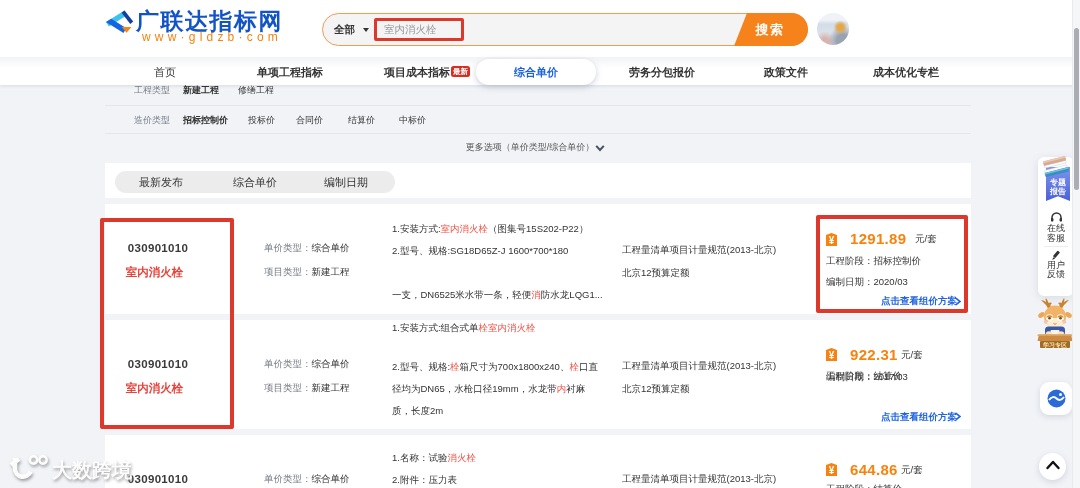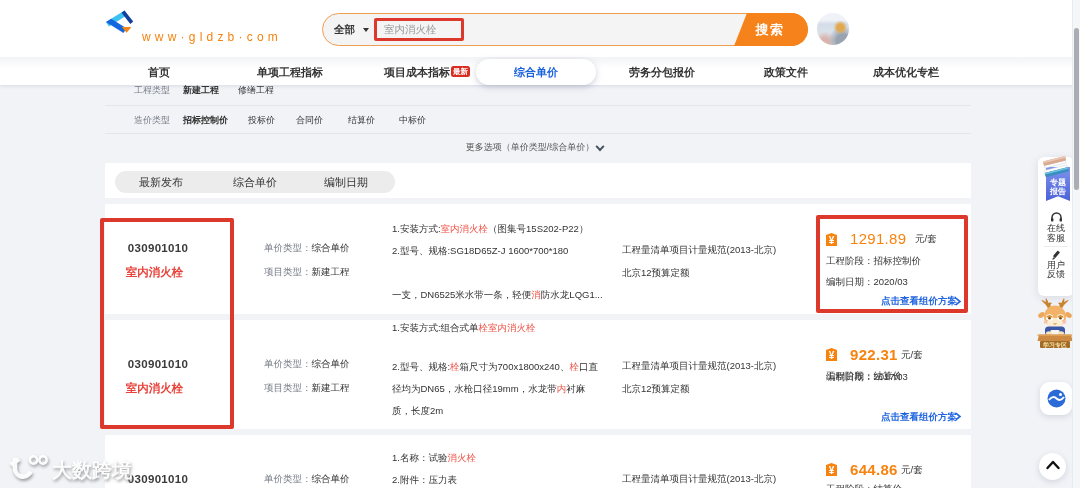--- a/index.html
+++ b/index.html
@@ -19,41 +19,42 @@
 <div id="page">
 
 <div class="abs" style="left:0;top:0;width:1080px;height:57px;background:#fff"></div>
 
 <svg class="abs" style="left:104.5px;top:9.5px" width="30" height="24" viewBox="0 0 30 24">
   <polygon points="19.5,0.5 22.4,5.1 3.9,16.6 1,12" fill="#3cc1f0"></polygon>
   <polygon points="19.5,0.5 28.2,11.6 25.3,13.9 16.6,2.8" fill="#123f9e"></polygon>
   <polygon points="1,12 18.5,23 21.4,18.35 6.18,8.78" fill="#1565e0"></polygon>
   <polygon points="16.7,17 26.4,17 21.6,22.7" fill="#f08519"></polygon>
 </svg>
+<div class="abs cy" style="left:136px;top:20.5px;font-size:23px;font-weight:bold;color:#1254c7;letter-spacing:1.5px;white-space:nowrap">广联达指标网</div>
 <div class="abs cy" style="left:142px;top:36.5px;font-size:12px;font-weight:normal;color:#f6820c;letter-spacing:4.2px;white-space:nowrap">www·gldzb·com</div>
 
 <div class="abs" style="left:322px;top:13px;width:486px;height:33px;border:1.5px solid #f09c52;border-radius:17px;background:#f4f4f5"></div>
 <div class="abs cy" style="left:334px;top:30px;font-size:10.5px;font-weight:bold;color:#333">全部</div>
 <div class="abs" style="left:363px;top:28px;width:0;height:0;border-left:3.5px solid transparent;border-right:3.5px solid transparent;border-top:4.5px solid #333"></div>
 <div class="abs cy" style="left:384px;top:30px;font-size:10.5px;color:#999">室内消火栓</div>
 <div class="redbox" style="left:374px;top:18px;width:90px;height:23px;border-width:3px"></div>
 <svg class="abs" style="left:734px;top:13px" width="74" height="33" viewBox="0 0 74 33">
   <path d="M13 0 L57.5 0 A16.5 16.5 0 0 1 57.5 33 L0 33 Z" fill="#f5821a"></path>
 </svg>
 <div class="abs cxy" style="left:770px;top:30px;font-size:13px;font-weight:bold;color:#fff;letter-spacing:1.5px;white-space:nowrap">搜索</div>
 
 <div class="abs" style="left:817px;top:13px;width:32px;height:32px;border-radius:50%;background:
  radial-gradient(circle at 73% 45%, #e2a84e 0 11%, rgba(232,167,73,0) 24%),
  radial-gradient(circle at 80% 85%, #99a3b0 0 16%, rgba(154,164,178,0) 38%),
  radial-gradient(circle at 25% 90%, #d8b4ae 0 10%, rgba(221,179,168,0) 28%),
  linear-gradient(180deg,#eff2f6 0 22%, #d3dde8 35%, #dde3ea 70%, #d5dbe2)"></div>
 
 <div class="abs" style="left:0;top:57px;width:1080px;height:28px;background:linear-gradient(180deg,#f2f3f5,#ffffff 40%);box-shadow:0 1.5px 3px rgba(40,60,100,0.10)"></div>
 <div class="abs" style="left:476px;top:59px;width:120px;height:26px;border-radius:13px;background:#fff;box-shadow:0 2px 6px rgba(110,120,145,0.35)"></div>
-<div class="abs cy" style="left:148px;top:71.5px;font-size:11px;font-weight:bold;color:#333">首页</div>
+<div class="abs cy" style="left:154px;top:71.5px;font-size:11px;font-weight:normal;color:#333">首页</div>
 <div class="abs cy" style="left:257px;top:71.5px;font-size:11px;font-weight:bold;color:#333">单项工程指标</div>
 <div class="abs cy" style="left:384px;top:71.5px;font-size:11px;font-weight:bold;color:#333">项目成本指标</div>
 <div class="abs" style="left:451px;top:66px;width:19px;height:11px;border-radius:2.5px;background:#d92d22"></div>
 <div class="abs cxy" style="left:460.5px;top:71.5px;font-size:7.5px;font-weight:bold;color:#fff;white-space:nowrap">最新</div>
 <div class="abs cxy" style="left:536px;top:71.5px;font-size:11px;font-weight:bold;color:#1b63dd;white-space:nowrap">综合单价</div>
 <div class="abs cy" style="left:629px;top:71.5px;font-size:11px;font-weight:bold;color:#333">劳务分包报价</div>
 <div class="abs cy" style="left:764px;top:71.5px;font-size:11px;font-weight:bold;color:#333">政策文件</div>
 <div class="abs cy" style="left:873px;top:71.5px;font-size:11px;font-weight:bold;color:#333">成本优化专栏</div>
 
 <div class="abs cy lbl" style="left:134px;top:89.5px;font-size:9px">工程类型</div>
@@ -85,21 +86,21 @@
 <div class="abs cy t9" style="left:264px;top:272px"><span class="lbl">项目类型：</span>新建工程</div>
 <div class="abs cy t9" style="left:392px;top:229px;white-space:nowrap">1.安装方式:<span class="r">室内消火栓</span>（图集号15S202-P22）</div>
 <div class="abs cy t9" style="left:392px;top:251px;white-space:nowrap">2.型号、规格:SG18D65Z-J 1600*700*180</div>
 <div class="abs cy t9" style="left:392px;top:295px;white-space:nowrap">一支，DN6525米水带一条，轻便<span class="r">消</span>防水龙LQG1...</div>
 <div class="abs cy t9" style="left:622px;top:250px;white-space:nowrap">工程量清单项目计量规范(2013-北京)</div>
 <div class="abs cy t9" style="left:622px;top:273px">北京12预算定额</div>
 <svg class="abs" style="left:826px;top:232.5px" width="11" height="13" viewBox="0 0 11 13">
       <path d="M0 2 L5.5 0 L11 2 L11 13 L0 13 Z" fill="#f8820e"></path>
       <text x="5.5" y="11" font-size="10" font-weight="bold" fill="#fff" text-anchor="middle">¥</text>
     </svg>
-<div class="abs cy" style="left:850px;top:238px;font-size:15px;font-weight:normal;color:#f8820e;letter-spacing:0.3px">1291.89</div>
+<div class="abs cy" style="left:850px;top:238px;font-size:15px;font-weight:bold;color:#f8820e;letter-spacing:0.3px">1291.89</div>
 <div class="abs cy t9" style="left:915px;top:239px">元/套</div>
 <div class="abs cy t9" style="left:826px;top:260.5px">工程阶段：招标控制价</div>
 <div class="abs cy t9" style="left:826px;top:282px">编制日期：2020/03</div>
 <div class="abs cy link" style="left:881px;top:301px;white-space:nowrap">点击查看组价方案</div>
 <svg class="abs" style="left:953.5px;top:296.5px" width="8" height="9" viewBox="0 0 8 9">
       <polyline points="1.8,1.2 6,4.5 1.8,7.8" fill="none" stroke="#2165e0" stroke-width="1.6"></polyline>
     </svg>
 
 <div class="card" style="top:319.5px;height:109px"></div>
 <div class="abs cxy code" style="left:158px;top:363.5px">030901010</div>

